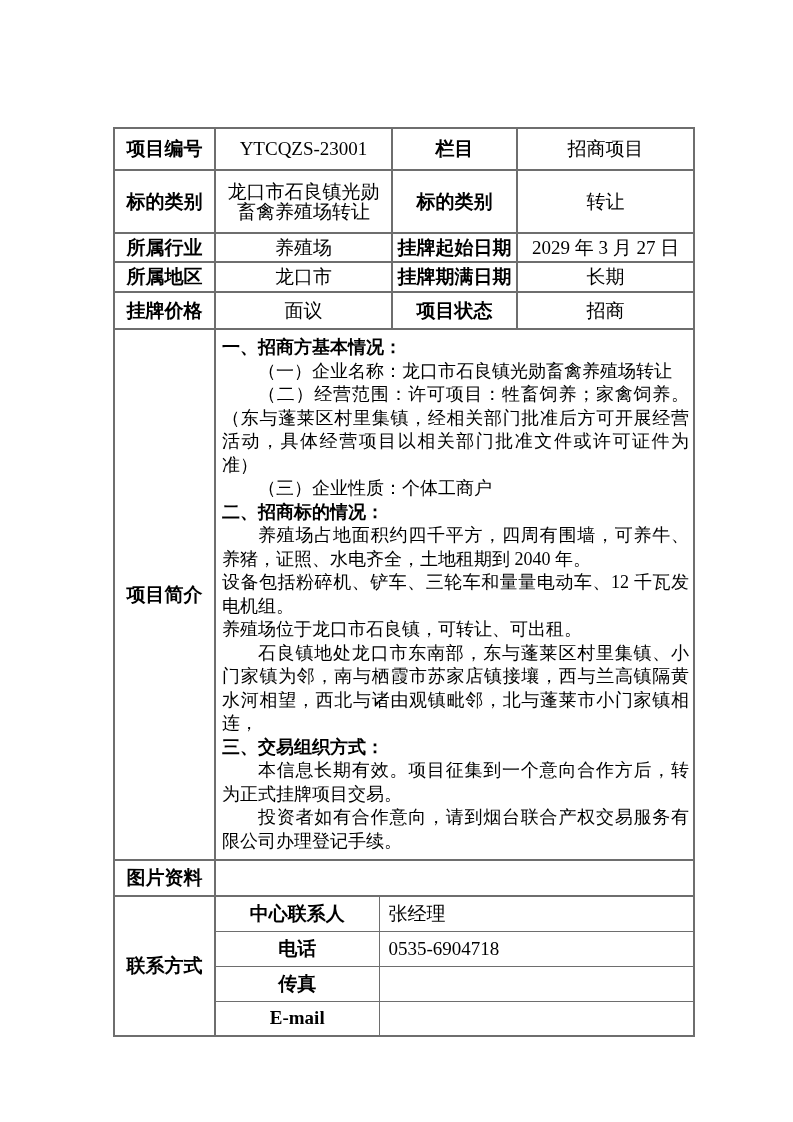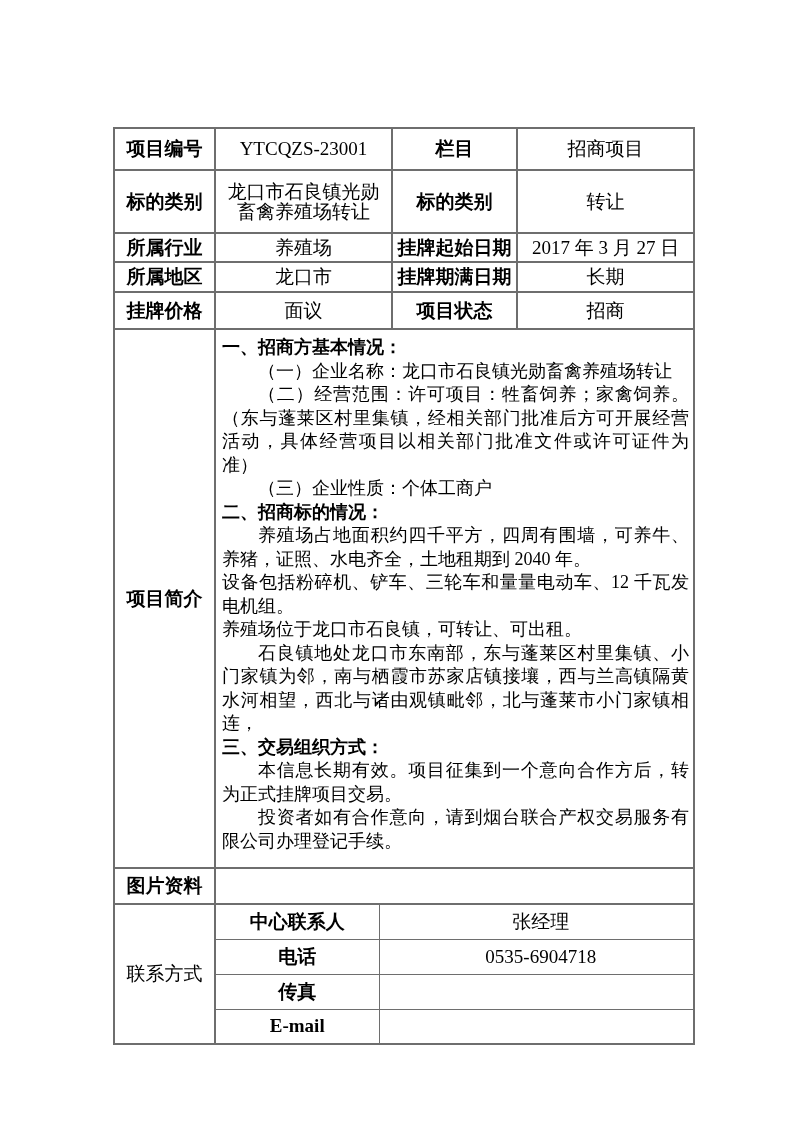--- a/index.html
+++ b/index.html
@@ -41,42 +41,42 @@
   tr.r6 { height: 455px; }
   tr.r7 { height: 36px; }
   tr.rc { height: 35px; }
   td.project-name-cell {
     line-height: 20px;
     padding: 0 6px;
   }
   td.summary-cell {
     text-align: justify;
     vertical-align: middle;
-    padding: 6px 4px 14px 6px;
+    padding: 6px 4px 6px 6px;
     font-size: 18px;
     line-height: 23.5px;
   }
   .summary-cell p {
     margin: 0;
     text-align: justify;
   }
   .summary-cell p.indent { text-indent: 2em; }
   .summary-cell p.bold { font-weight: bold; }
   tr.rc td {
     border-width: 1px 1px;
   }
   tr.rc td.contact-span-cell {
     border-width: 2px;
-    font-weight: normal;
+    font-weight: bold;
   }
   tr.rc td.contact-label-cell {
     font-weight: bold;
   }
   tr.rc td.contact-value-cell {
-    text-align: center;
+    text-align: left;
     padding-left: 9px;
     border-right-width: 2px;
   }
   tr.rc:first-of-type td { border-top-width: 2px; }
   tr.rc:last-of-type td { border-bottom-width: 2px; }
 </style>
 </head>
 <body>
 
 <table class="doc-table">
@@ -100,21 +100,21 @@
     <td class="label-cell">标的类别</td>
     <td colspan="2" class="project-name-cell">龙口市石良镇光勋畜禽养殖场转让</td>
     <td class="label-cell">标的类别</td>
     <td>转让</td>
   </tr>
 
   <tr class="r3">
     <td class="label-cell">所属行业</td>
     <td colspan="2">养殖场</td>
     <td class="label-cell">挂牌起始日期</td>
-    <td>2017 年 3 月 27 日</td>
+    <td>2029 年 3 月 27 日</td>
   </tr>
 
   <tr class="r4">
     <td class="label-cell">所属地区</td>
     <td colspan="2">龙口市</td>
     <td class="label-cell">挂牌期满日期</td>
     <td>长期</td>
   </tr>
 
   <tr class="r5">

